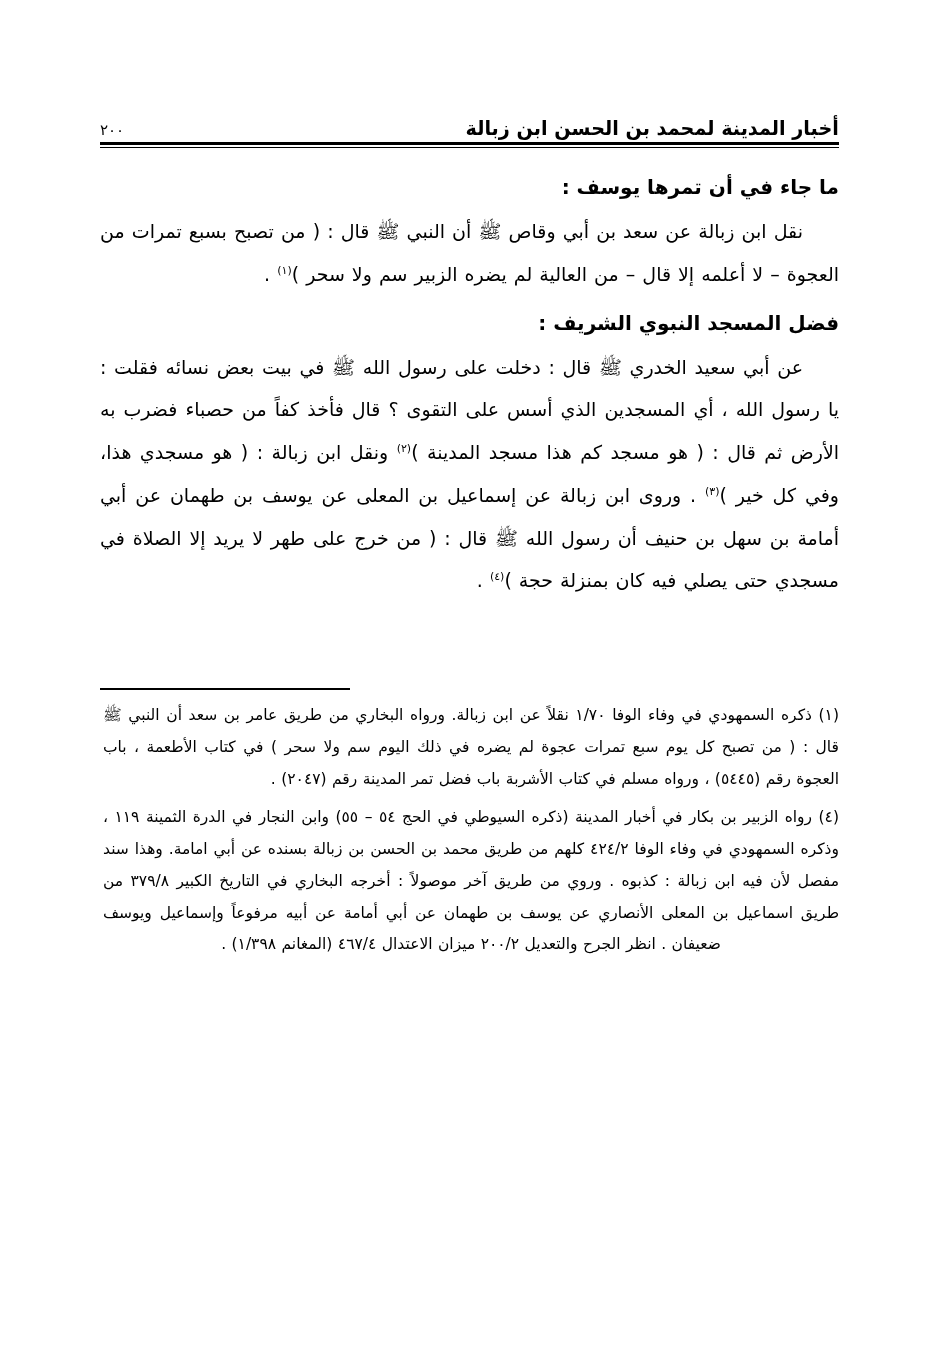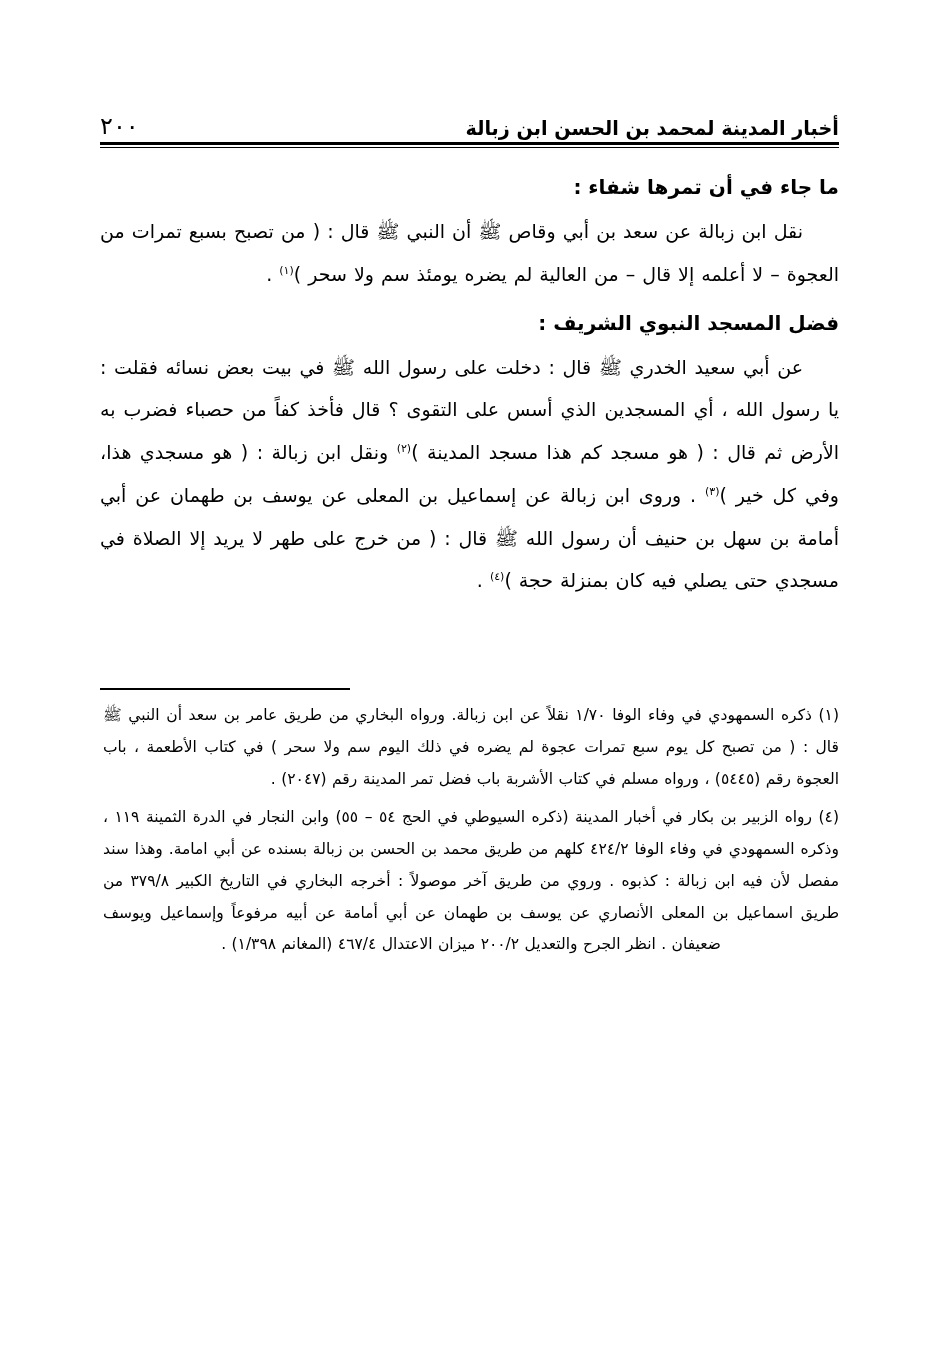--- a/index.html
+++ b/index.html
@@ -38,21 +38,21 @@
   .rh-title {
     font-size: 20px;
     font-weight: 700;
     letter-spacing: -0.5px;
     line-height: 1;
     white-space: nowrap;
     transform: scaleX(0.96);
     transform-origin: right bottom;
   }
   .rh-pageno {
-    font-size: 24px;
+    font-size: 15px;
     font-weight: 400;
     line-height: 1;
     letter-spacing: 2px;
   }
   .rule-wrap {
     position: absolute;
     top: 142px;
     right: 100px;
     left: 100px;
   }
@@ -139,24 +139,24 @@
   </div>
 
   <div class="rule-wrap">
     <div class="rule-thick"></div>
     <div class="rule-gap"></div>
     <div class="rule-thin"></div>
   </div>
 
   <div class="body">
 
-    <h2 class="section-heading">ما جاء في أن تمرها شفاء :</h2>
+    <h2 class="section-heading">ما جاء في أن تمرها يوسف :</h2>
 
     <p class="para indent last-right">
-      <span>نقل ابن زبالة عن سعد بن أبي وقاص ﷺ أن النبي ﷺ قال : ( من تصبح بسبع تمرات من العجوة – لا أعلمه إلا قال – من العالية لم يضره يومئذ سم ولا سحر )</span><sup class="fn">(١)</sup><span> .</span>
+      <span>نقل ابن زبالة عن سعد بن أبي وقاص ﷺ أن النبي ﷺ قال : ( من تصبح بسبع تمرات من العجوة – لا أعلمه إلا قال – من العالية لم يضره الزبير سم ولا سحر )</span><sup class="fn">(١)</sup><span> .</span>
     </p>
 
     <h2 class="section-heading heading-2">فضل المسجد النبوي الشريف :</h2>
 
     <p class="para indent last-right">
       <span>عن أبي سعيد الخدري ﷺ قال : دخلت على رسول الله ﷺ في بيت بعض نسائه فقلت : يا رسول الله ، أي المسجدين الذي أسس على التقوى ؟ قال فأخذ كفاً من حصباء فضرب به الأرض ثم قال : ( هو مسجد كم هذا مسجد المدينة )</span><sup class="fn">(٢)</sup><span> ونقل ابن زبالة : ( هو مسجدي هذا، وفي كل خير )</span><sup class="fn">(٣)</sup><span> . وروى ابن زبالة عن إسماعيل بن المعلى عن يوسف بن طهمان عن أبي أمامة بن سهل بن حنيف أن رسول الله ﷺ قال : ( من خرج على طهر لا يريد إلا الصلاة في مسجدي حتى يصلي فيه كان بمنزلة حجة )</span><sup class="fn">(٤)</sup><span> .</span>
     </p>
 
   </div>
 

